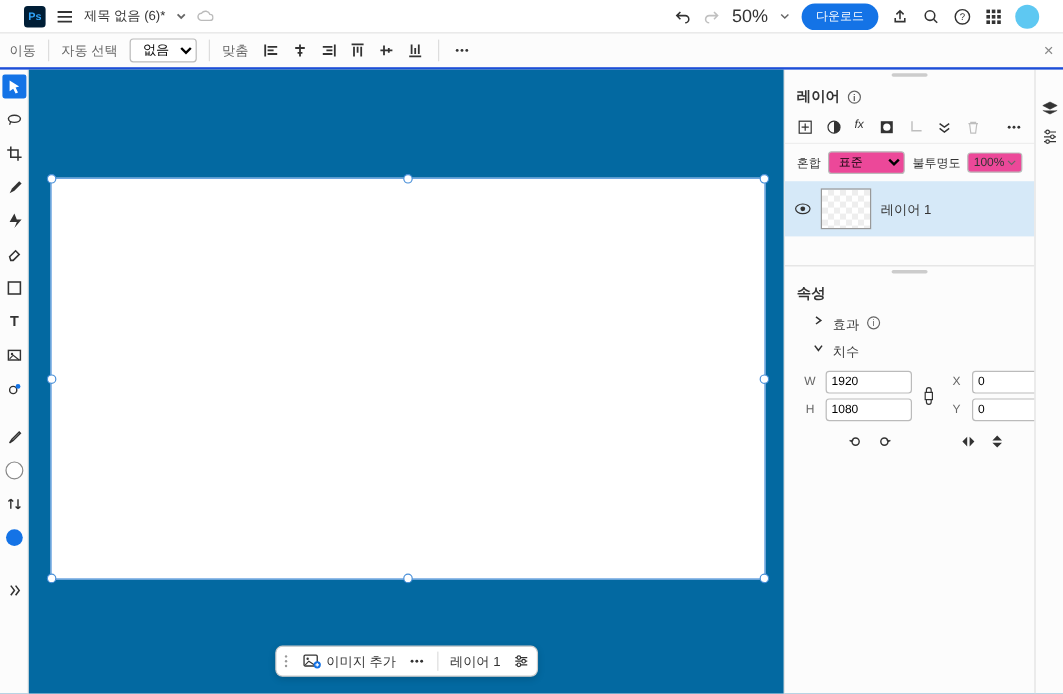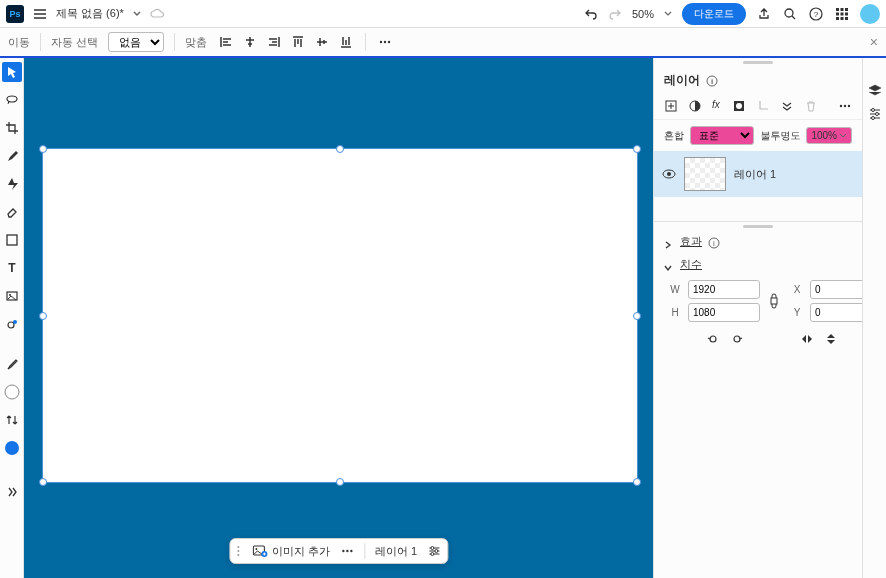--- a/index.html
+++ b/index.html
@@ -1,24 +1,24 @@
 <!DOCTYPE html>
 <html><head>
 <meta charset="utf-8">
 <style>
 * { margin: 0; padding: 0; box-sizing: border-box; font-family: -apple-system, BlinkMacSystemFont, "Segoe UI", sans-serif; }
 body { width: 886px; height: 578px; overflow: hidden; background: #fff; font-size: 11px; color: #333; }
 
 
-.topbar { height: 28px; background: #fff; border-bottom: 1px solid #ddd; display: flex; align-items: center; padding: 0 6px; }
+.topbar { height: 28px; background: #fff; border-bottom: 1px solid #ddd; display: flex; align-items: center; padding: 0 20px; }
 .topbar .left { display: flex; align-items: center; gap: 8px; }
 .ps-logo { width: 18px; height: 18px; background: #001e36; color: #31a8ff; font-weight: bold; font-size: 9px; display: flex; align-items: center; justify-content: center; border-radius: 3px; }
 .topbar .title { font-size: 11px; color: #333; }
 .topbar .right { margin-left: auto; display: flex; align-items: center; gap: 10px; }
-.zoom { font-size: 11px; }
+.zoom { font-size: 15px; }
 .desktop-btn { font-size: 10px; background: #f0f0f0; border: 1px solid #ccc; border-radius: 12px; padding: 3px 10px; }
 .download-btn { font-size: 10px; background: #1473e6; color: #fff; border-radius: 12px; padding: 4px 12px; font-weight: 500; }
 .topbar-icon { width: 16px; height: 16px; display: flex; align-items: center; justify-content: center; cursor: pointer; }
 .avatar { width: 20px; height: 20px; border-radius: 50%; background: #5ec8f2; }
 
 
 .optbar { height: 30px; background: #fcfcfc; border-bottom: 2px solid #1d4ed8; display: flex; align-items: center; padding: 0 8px; gap: 10px; position: relative; }
 .optbar .lbl { font-size: 11px; color: #666; }
 .optbar select { font-size: 11px; border: 1px solid #bbb; border-radius: 3px; padding: 2px 6px; background: #fff; }
 .divider { width: 1px; height: 18px; background: #ddd; }
@@ -56,21 +56,21 @@
 .panel-toolbar .spacer { flex: 1; }
 .blend-row { display: flex; align-items: center; gap: 6px; padding: 6px 10px; font-size: 10px; }
 .blend-row select, .blend-row .opacity-sel { font-size: 10px; border: 1px solid #bbb; padding: 2px 4px; border-radius: 3px; background: #ec4899; }
 .layers-list { flex: 0 0 70px; }
 .layer-item { display: flex; align-items: center; padding: 6px 8px; gap: 8px; background: #d6e9f8; }
 .layer-item.selected { background: #d6e9f8; }
 .layer-thumb { width: 42px; height: 34px; border: 1px solid #999; background: repeating-conic-gradient(#eee 0% 25%, #fff 0% 50%) 0 0 / 10px 10px; }
 .layer-name { font-size: 11px; }
 
 .props-panel { border-top: 1px solid #e0e0e0; padding-bottom: 10px; }
-.prop-row { display: flex; align-items: flex-end; padding: 4px 10px; gap: 6px; font-size: 11px; text-decoration: underline; }
+.prop-row { display: flex; align-items: flex-start; padding: 4px 24px; gap: 6px; font-size: 11px; }
 .prop-row .caret { width: 10px; }
 .dim-grid { display: grid; grid-template-columns: 14px 70px 20px 14px 70px; gap: 4px 6px; padding: 4px 14px; align-items: center; font-size: 10px; }
 .dim-grid input { width: 72px; font-size: 10px; border: 1px solid #bbb; border-radius: 3px; padding: 3px 4px; }
 .dim-label { text-align: center; color: #666; }
 .lock-col { grid-row: span 2; display: flex; align-items: center; justify-content: center; }
 .reset-row { display: flex; justify-content: space-between; padding: 6px 24px 0 52px; }
 .reset-row .grp { display:flex; gap: 10px;}
 
 .far-right { width: 24px; background: #fcfcfc; border-left: 1px solid #e0e0e0; display: flex; flex-direction: column; align-items: center; padding-top: 24px; gap: 8px; }
 
@@ -412,20 +412,23 @@
               <circle cx="7" cy="7" r="2" fill="#333"></circle>
             </svg>
           </span>
         <div class="layer-thumb"></div>
         <span class="layer-name">레이어 1</span>
       </div>
     </div>
 
     <div class="props-panel">
       <div class="panel-handle"></div>
+      <div class="panel-header">
+          <span>속성</span>
+        </div>
       <div class="prop-row">
         <span class="caret">
             <svg width="8" height="8">
               <path d="M2 1l4 3-4 3" fill="none" stroke="#333" stroke-width="1.3"></path>
             </svg>
           </span>
         <span>효과</span>
         <span>
             <svg width="12" height="12">
               <circle cx="6" cy="6" r="5" fill="none" stroke="#666"></circle>

